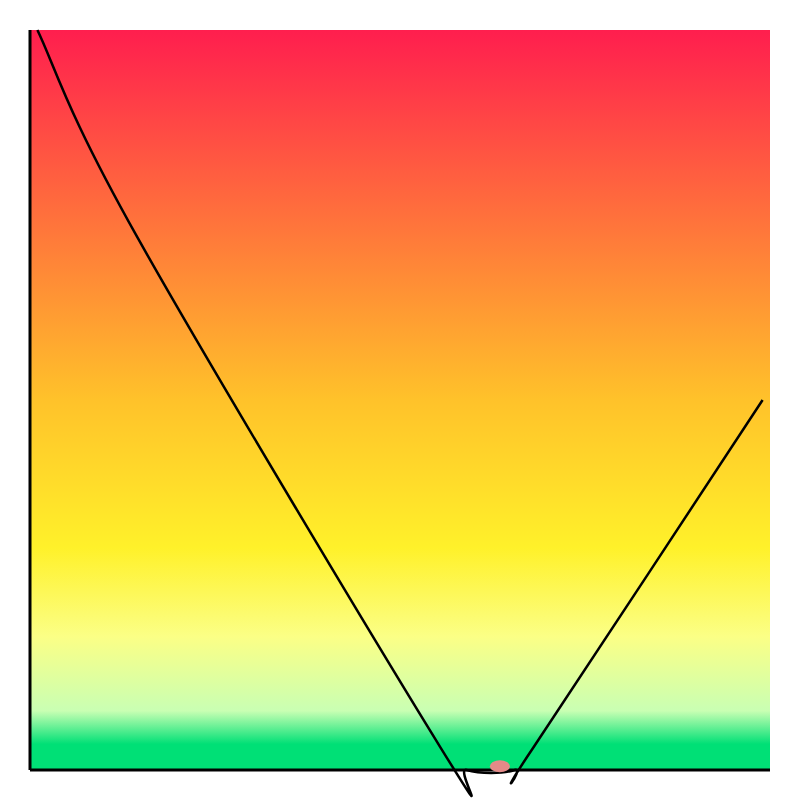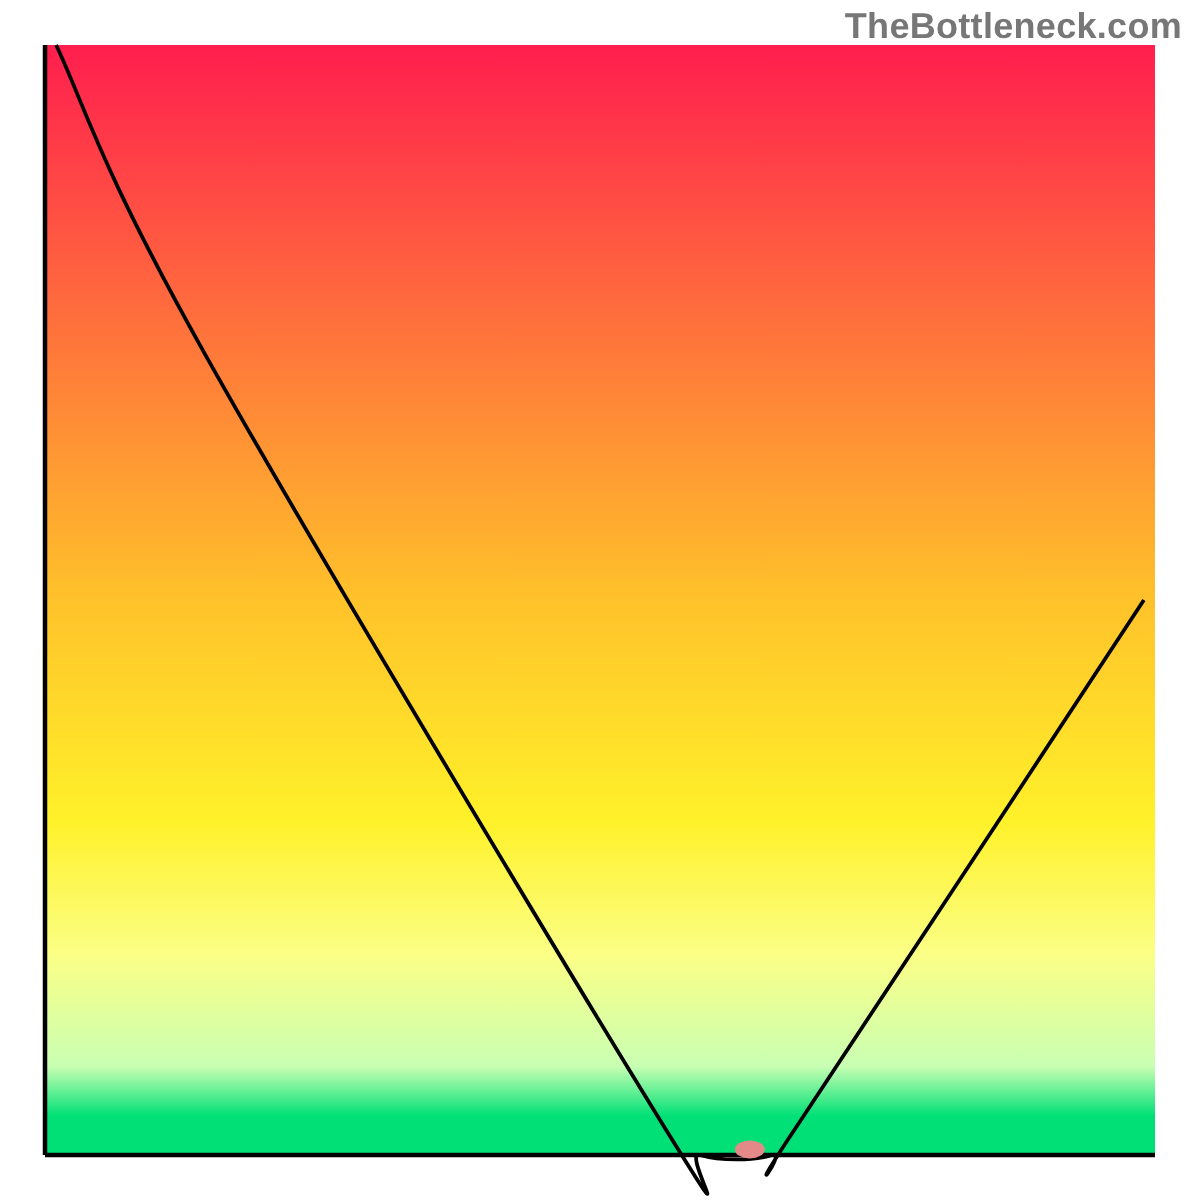--- a/index.html
+++ b/index.html
@@ -29,21 +29,20 @@
     position: absolute;
     top: 0;
     left: 0;
   }
 </style>
 </head>
 <body>
 
 <div class="chart-container">
 
-  <div class="watermark">TheBottleneck.com</div>
 
   <svg class="chart" width="800" height="800" viewBox="0 0 800 800">
     <defs>
       <linearGradient id="bg-grad" x1="0" y1="0" x2="0" y2="1">
 
       <stop offset="0%" stop-color="#ff1e4e"></stop>
           <stop offset="50%" stop-color="#ffc22a"></stop>
           <stop offset="70%" stop-color="#fff12a"></stop>
           <stop offset="82%" stop-color="#fbff86"></stop>
           <stop offset="92%" stop-color="#c9ffb3"></stop>

